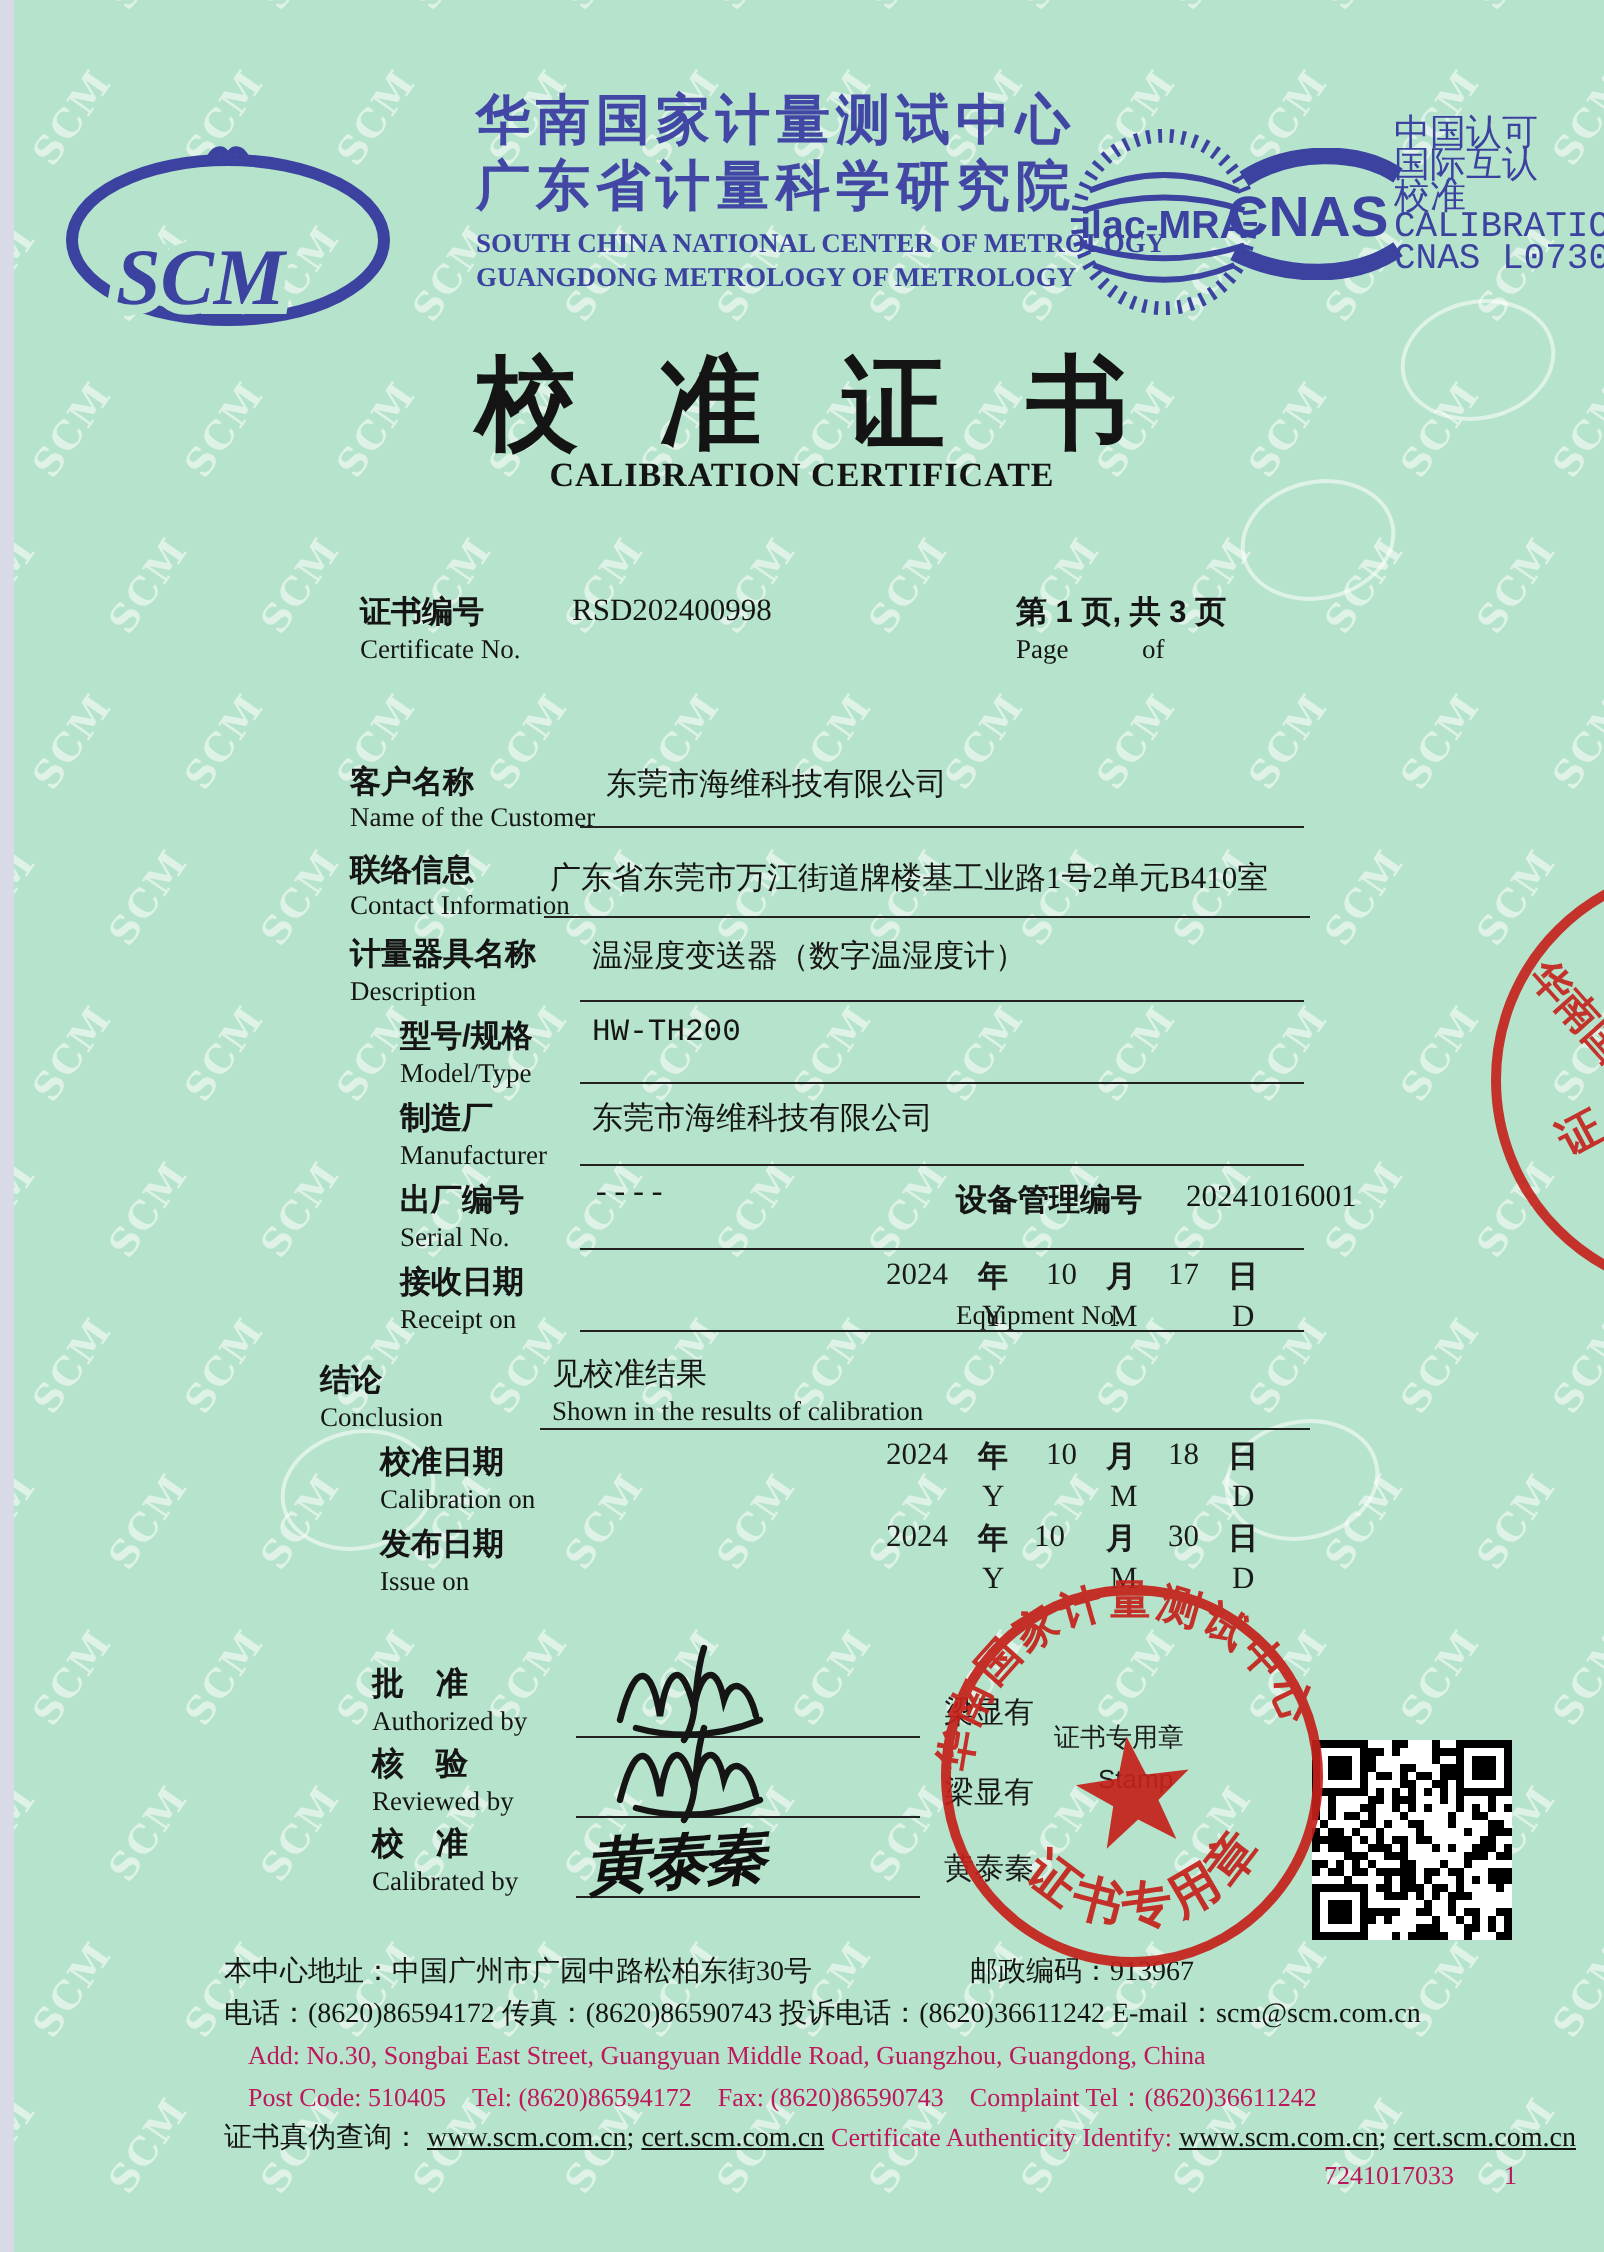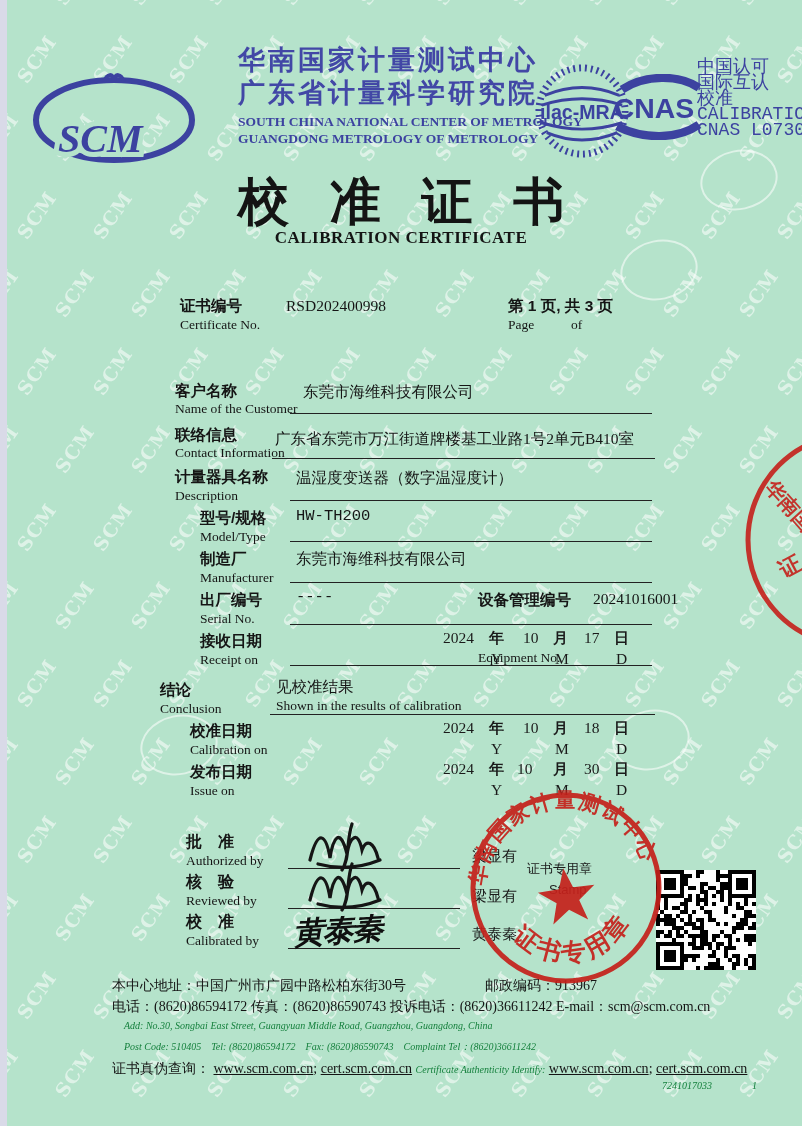--- a/index.html
+++ b/index.html
@@ -35,21 +35,21 @@
   .sig-script{font-family:"DejaVu Serif",serif;font-weight:bold;font-size:31px;color:#101010;
       transform:skewX(-14deg) rotate(-4deg);letter-spacing:-2px;white-space:nowrap;}
   
   .stamp-ph{font-family:"Liberation Sans",sans-serif;font-size:13px;color:#1c1c1c;}
   
   .qr-box{position:absolute;background:#fff;z-index:3;}
   .qr-cell{position:absolute;background:#000;}
   .qr-caption{font-family:"Liberation Sans",sans-serif;font-size:14.5px;color:#141414;}
   
   .foot-cn{font-family:"Liberation Serif",serif;font-size:14px;color:#141414;white-space:nowrap;}
-  .foot-en{font-family:"Liberation Serif",serif;font-size:10px;color:#15803d;white-space:nowrap;font-style:italic;}
+  .foot-en{font-family:"Liberation Serif",serif;font-size:13px;color:#be185d;white-space:nowrap;}
   .link{text-decoration:underline;}
 </style>
 </head>
 <body>
 
 <div class="page">
   <div class="wm-layer">
       <span class="wm" style="left: -28px; top: -30px;">SCM</span>
       <span class="wm" style="left: 48px; top: -30px;">SCM</span>
       <span class="wm" style="left: 124px; top: -30px;">SCM</span>

